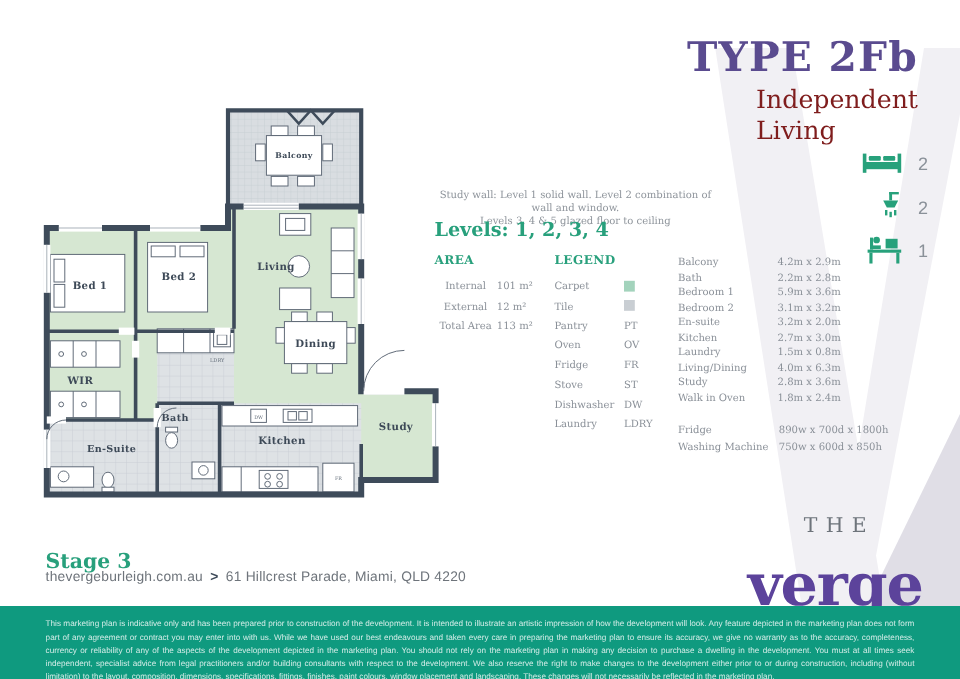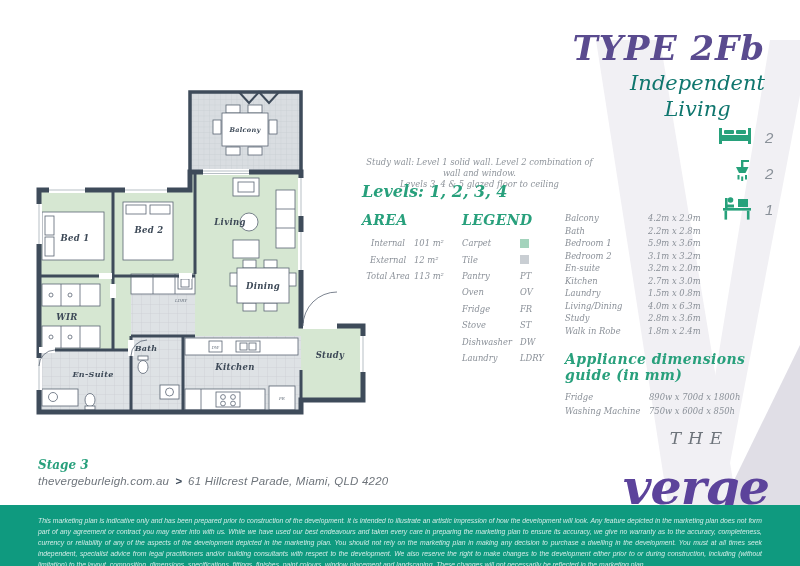--- a/index.html
+++ b/index.html
@@ -1,55 +1,55 @@
 <!DOCTYPE html>
 <html><head>
 <meta charset="utf-8">
 <style>
   html,body{margin:0;padding:0;background:#888;}
   .page{position:relative;width:800px;height:566px;background:#ffffff;overflow:hidden;
-        font-family:"DejaVu Serif",serif;font-style:italic;-webkit-font-smoothing:antialiased;}
+        font-family:"DejaVu Serif",serif;-webkit-font-smoothing:antialiased;}
   .wm{position:absolute;left:0;top:0;z-index:0;}
   .layer{position:absolute;z-index:1;}
 
   
   .title{right:35px;top:28px;font-size:34px;font-weight:bold;color:#5a4b8f;letter-spacing:1px;text-align:right;}
-  .subtitle{right:35px;top:70px;text-align:center;font-size:21px;line-height:26px;color:#0f766e;}
+  .subtitle{right:35px;top:70px;text-align:left;font-size:21px;line-height:26px;color:#7f1d1d;}
 
   
   .stats{right:25px;top:124px;display:flex;flex-direction:column;gap:9px;}
   .stat-row{display:flex;align-items:center;justify-content:flex-end;gap:13px;height:27px;}
   .stat-num{font-family:"Liberation Sans",sans-serif;font-size:15px;color:#8a9199;width:10px;text-align:left;}
 
   
   .note{left:362px;top:157px;width:235px;font-size:8.4px;line-height:11px;color:#8e949b;text-align:center;}
   .levels{left:362px;top:182px;font-size:16px;font-weight:bold;color:#28a07c;}
 
   
-  .hd{font-size:14px;font-weight:bold;color:#28a07c;letter-spacing:.4px;margin-bottom:7px;}
+  .hd{font-size:10px;font-weight:bold;color:#28a07c;letter-spacing:.4px;margin-bottom:7px;}
   .trow{display:flex;align-items:center;}
   .col-area{left:362px;top:212px;width:100px;}
   .col-area .trow{height:16.4px;}
   .col-area .tl{width:52px;text-align:center;}
   .col-legend{left:462px;top:212px;width:102px;}
   .col-legend .trow{height:16.4px;}
   .col-legend .tl{width:58px;}
   .col-room{left:565px;top:212px;width:170px;}
   .col-room .trow{height:12.5px;}
   .col-room .tl{width:83px;}
   .appliance{left:565px;top:351px;width:200px;}
   .appliance .trow{height:14.2px;}
   .appliance .tl{width:84px;}
   .tl,.tv{font-size:8.4px;color:#8a9098;}
   .swatch{width:9px;height:9px;display:inline-block;}
   .swatch.carpet{background:#a3d3bc;}
   .swatch.tile{background:#c9ced3;}
 
   
-  .stage{left:38px;top:458px;font-size:12px;font-weight:bold;color:#28a07c;}
+  .stage{left:38px;top:458px;font-size:17px;font-weight:bold;color:#28a07c;}
   .address{left:38px;top:475px;font-family:"Liberation Sans",sans-serif;font-size:11.5px;color:#6e747b;letter-spacing:.2px;}
   .address .sep{font-weight:bold;color:#3e4b5a;margin:0 6px;}
 
   
   .logo{right:26px;top:428px;width:156px;text-align:center;}
   .logo-the{font-size:17px;letter-spacing:7px;color:#6e747b;padding-left:7px;}
   .logo-name{font-size:49px;line-height:44px;font-weight:bold;color:#5c439b;letter-spacing:-1px;margin-top:17px;}
   .logo-loc{font-size:9px;font-weight:bold;letter-spacing:3px;color:#5c439b;margin-top:3px;padding-left:3px;}
 
   
@@ -222,27 +222,26 @@
       </div>
     <div class="trow">
         <span class="tl">Living/Dining</span>
         <span class="tv">4.0m x 6.3m</span>
       </div>
     <div class="trow">
         <span class="tl">Study</span>
         <span class="tv">2.8m x 3.6m</span>
       </div>
     <div class="trow">
-        <span class="tl">Walk in Robe</span>
+        <span class="tl">Walk in Oven</span>
         <span class="tv">1.8m x 2.4m</span>
       </div>
   </div>
 
   <div class="layer appliance">
-    <div class="hd">Appliance dimensions guide (in mm)</div>
     <div class="trow">
         <span class="tl">Fridge</span>
         <span class="tv">890w x 700d x 1800h</span>
       </div>
     <div class="trow">
         <span class="tl">Washing Machine</span>
         <span class="tv">750w x 600d x 850h</span>
       </div>
   </div>
 

